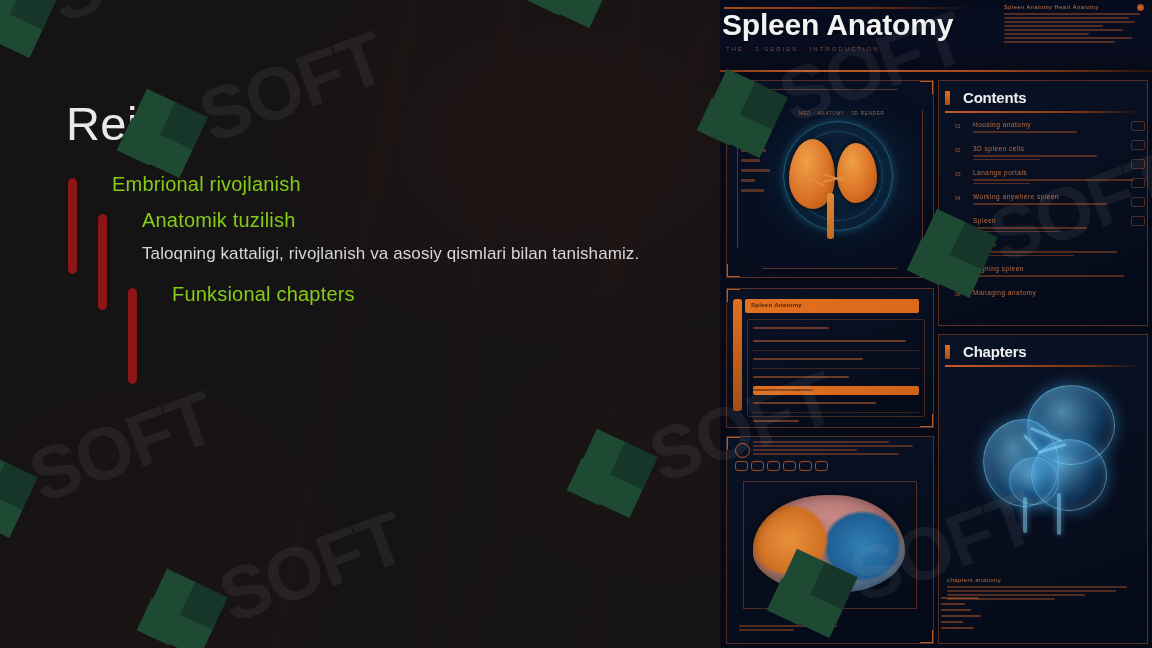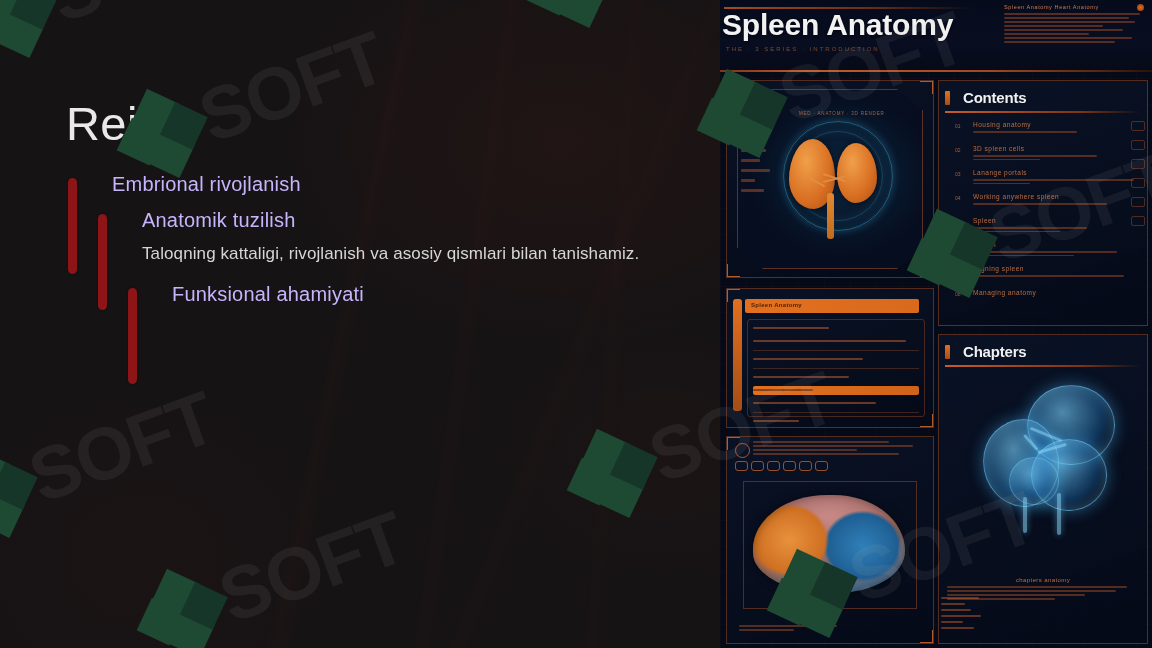--- a/index.html
+++ b/index.html
@@ -70,21 +70,21 @@
     top: 6px;
     width: 9px;
     border-radius: 5px;
     background: #8d1518;
     box-shadow: 0 0 2px rgba(0,0,0,.5);
   }
   .bullet .btext { }
   .bullet .b-head {
     font-size: 20px;
     font-weight: 300;
-    color: #c4b5fd;
+    color: #84cc16;
     line-height: 1.2;
     margin: 0 0 6px 0;
     letter-spacing: .2px;
   }
   .bullet .b-body {
     font-size: 17px;
     font-weight: 300;
     color: #d6d6d6;
     line-height: 1.9;
     margin: 0;
@@ -407,21 +407,21 @@
   .toc-rail {
     position: absolute; right: 2px; top: 40px; bottom: 6px; width: 14px;
   }
   .toc-rail i {
     display: block; height: 8px; margin-bottom: 9px;
     border: 1px solid rgba(190,88,40,.4);
     border-radius: 2px;
   }
 
   
-  #chapters-card { left: 218px; top: 334px; width: 208px; height: 308px; text-align: center; }
+  #chapters-card { left: 218px; top: 334px; width: 208px; height: 308px; }
   .ch-visual {
     position: absolute; left: 8px; top: 40px; right: 8px; height: 210px;
   }
   .ch-organ {
     position: absolute;
     left: 36px; top: 10px; width: 130px; height: 150px;
   }
   .ch-lobe {
     position: absolute;
     border-radius: 50%;
@@ -473,21 +473,21 @@
         <span class="accent"></span>
         <div class="btext">
           <p class="b-head">Anatomik tuzilish</p>
           <p class="b-body">Taloqning kattaligi, rivojlanish va asosiy qismlari bilan tanishamiz.</p>
         </div>
       </div>
 
       <div class="bullet lvl2">
         <span class="accent"></span>
         <div class="btext">
-          <p class="b-head">Funksional ahamiyati</p>
+          <p class="b-head">Funksional chapters</p>
         </div>
       </div>
 
     </div>
   </div>
 
   <div class="right-panel">
     <div class="rp-grid"></div>
 
     <div class="rp-header">

